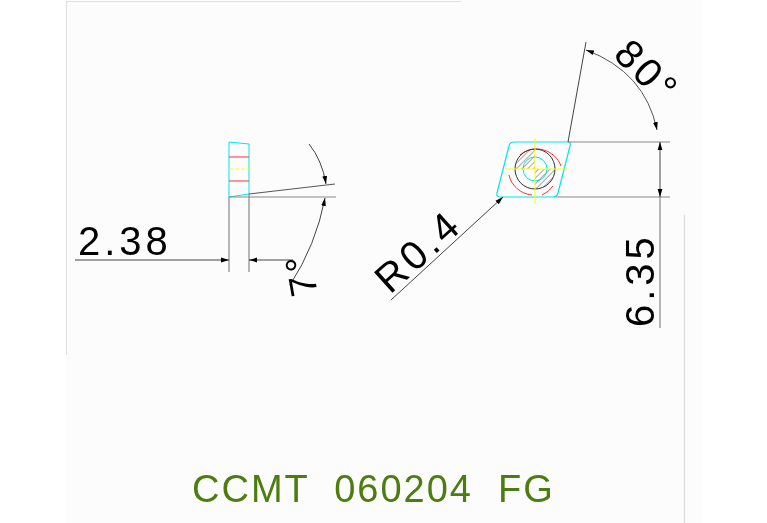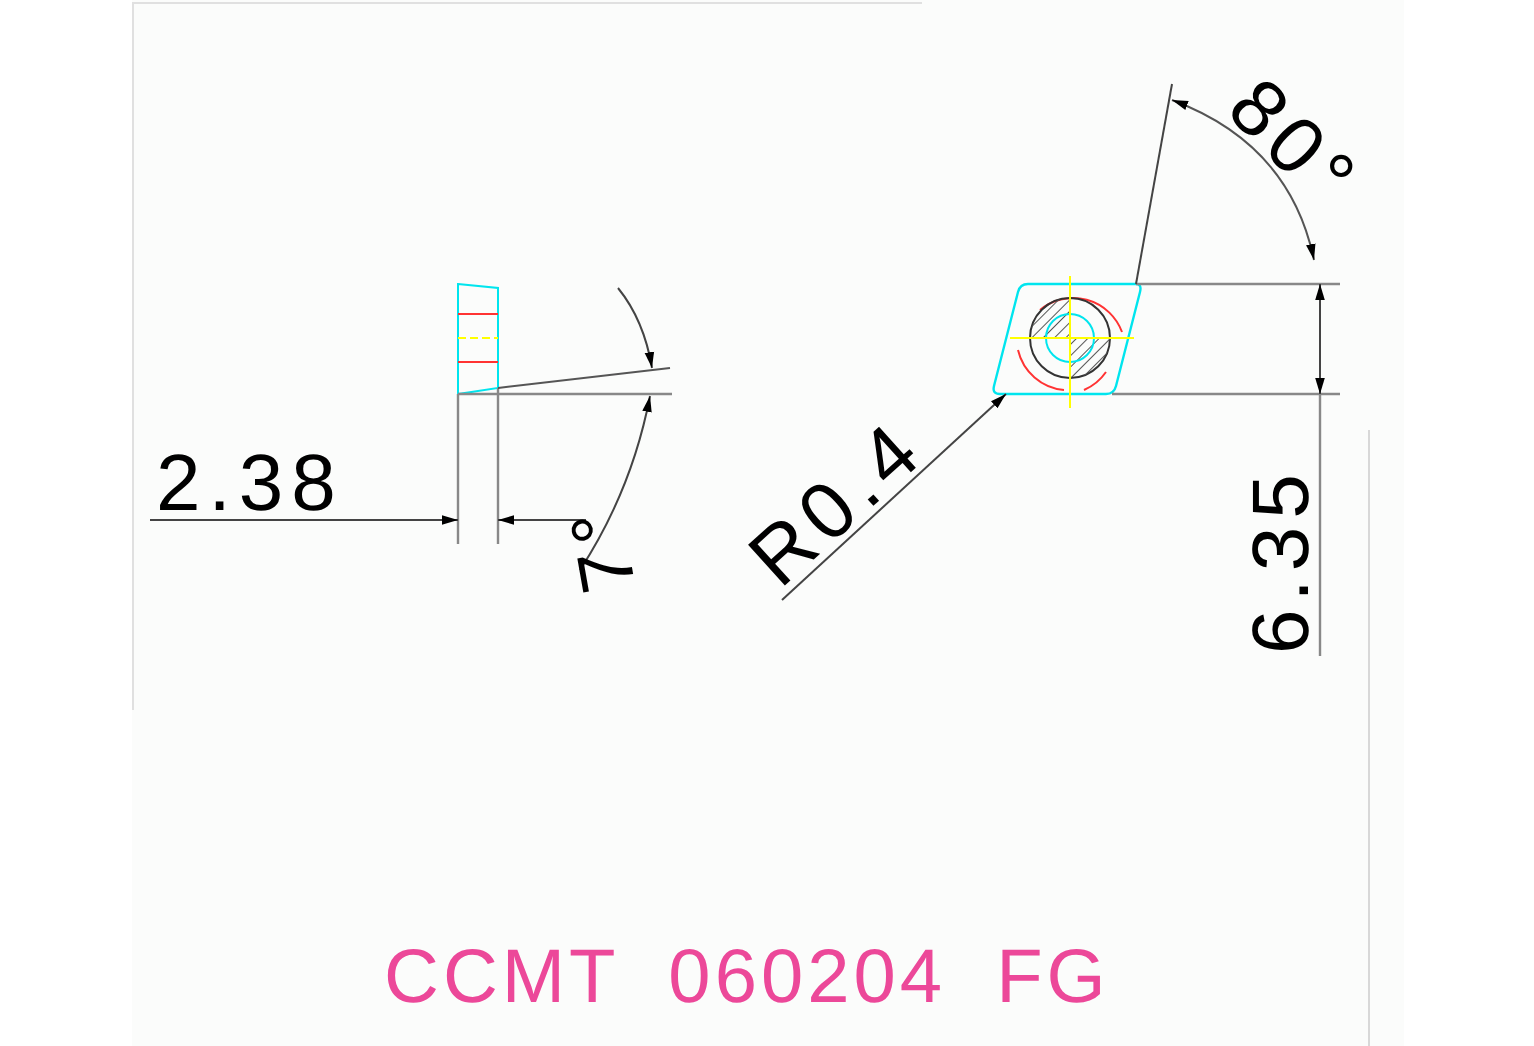--- a/index.html
+++ b/index.html
@@ -2,21 +2,21 @@
 <html><head>
 <meta charset="utf-8">
 <style>
   html, body { margin: 0; padding: 0; background: #ffffff; }
   body { width: 767px; height: 523px; position: relative; overflow: hidden; font-family: "DejaVu Sans", sans-serif; }
   .bg-panel { position: absolute; left: 66px; top: 0; width: 636px; height: 523px; background: #fbfcfb; }
   .frame-top { position: absolute; left: 66px; top: 1px; width: 395px; height: 1px; background: #e0e0e0; }
   .frame-left { position: absolute; left: 66px; top: 1px; width: 1px; height: 354px; background: #e0e0e0; }
   .frame-right { position: absolute; left: 684px; top: 215px; width: 1px; height: 308px; background: #d8d8d8; }
   svg.drawing { position: absolute; left: 0; top: 0; }
-  .title { position: absolute; left: 192px; top: 468px; font-family: "Liberation Sans", sans-serif; font-size: 38px; color: #ec4899; letter-spacing: 2px; white-space: pre; font-weight: normal; transform: scaleX(1.0); }
+  .title { position: absolute; left: 192px; top: 468px; font-family: "Liberation Sans", sans-serif; font-size: 38px; color: #4d7c0f; letter-spacing: 2px; white-space: pre; font-weight: normal; transform: scaleX(1.0); }
   .dim { font-family: "Liberation Sans", sans-serif; font-size: 40px; fill: #000; letter-spacing: 4px; }
 </style>
 </head>
 <body>
 
 <div class="bg-panel"></div>
 <div class="frame-top"></div>
 <div class="frame-left"></div>
 <div class="frame-right"></div>
 

